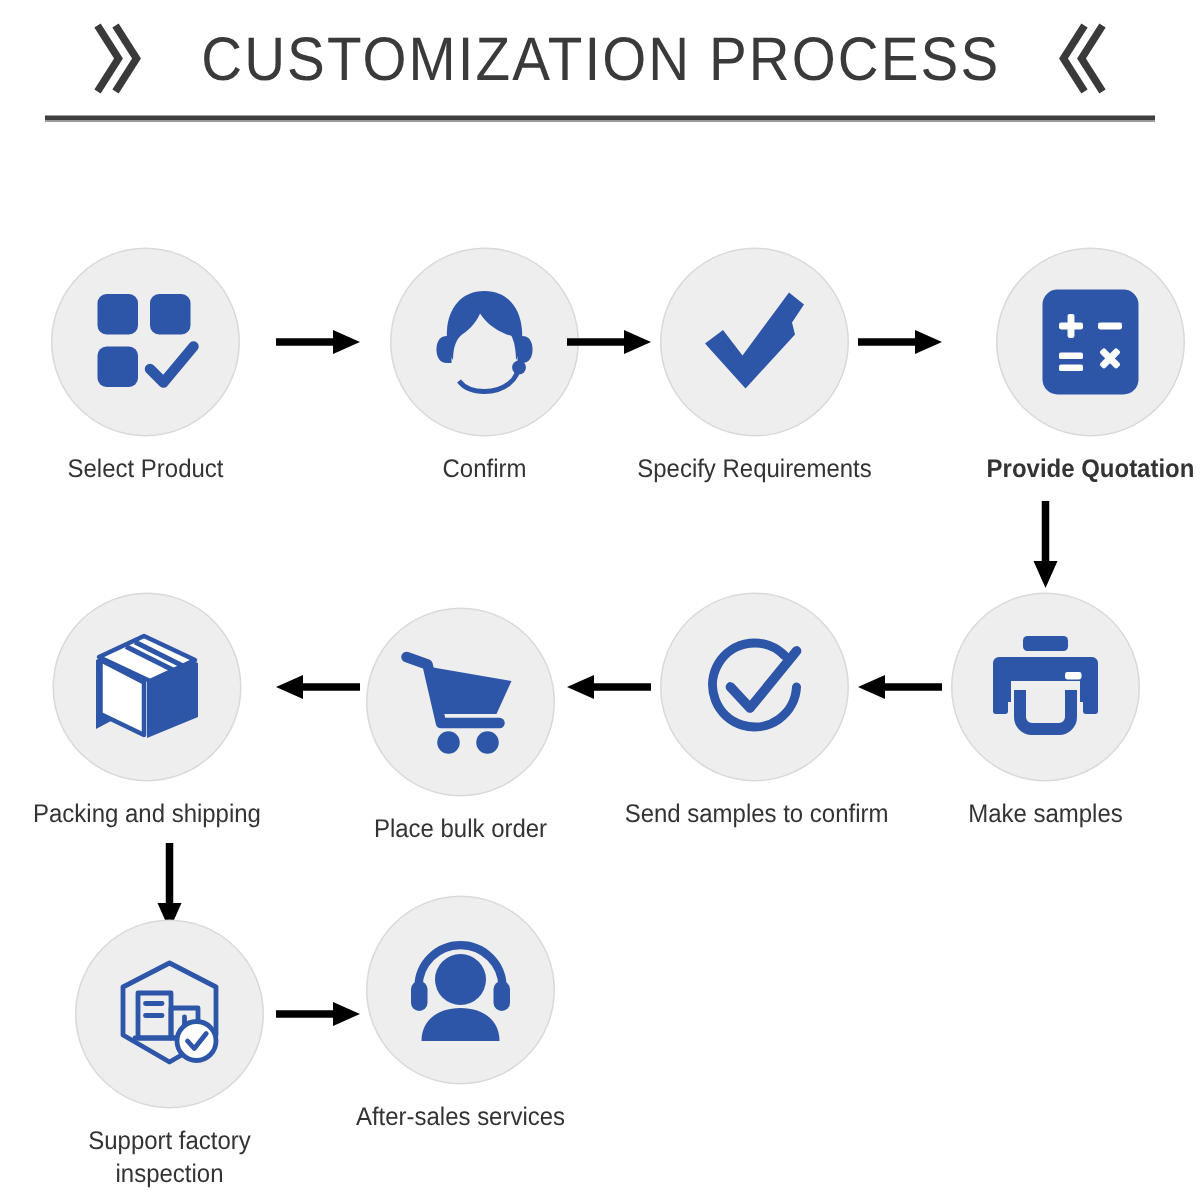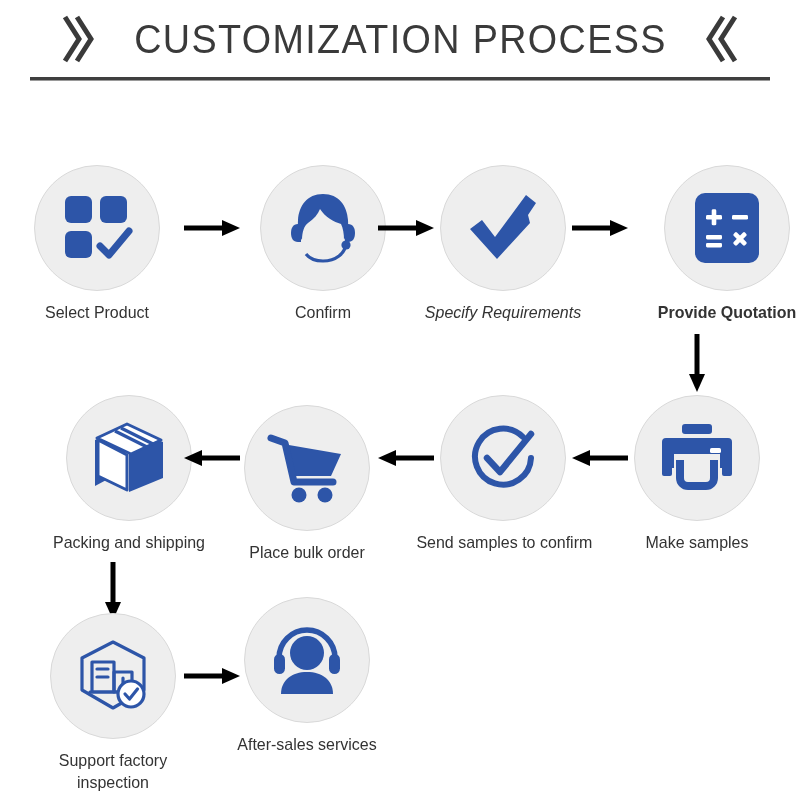--- a/index.html
+++ b/index.html
@@ -162,21 +162,21 @@
   <div class="node-label">Confirm</div>
 </div>
 
 <div class="arrow" style="left:378px; top:218px;">
   <svg width="56" height="20" viewBox="0 0 56 20" aria-hidden="true">
     <path d="M0 10 L40 10" stroke="#000" stroke-width="5"></path>
     <path d="M38 2 L56 10 L38 18 Z" fill="#000"></path>
   </svg>
 </div>
 
-<div class="node" style="left:408px; top:165px;font-style:italic;">
+<div class="node" style="left:408px; top:165px;">
   <div class="circle">
     <span>
       <svg width="78" height="78" viewBox="0 0 78 78" aria-hidden="true">
         <path d="M6 40 L18 31 L31 48 L62 6 L72 14 L64 26 L66 34 L33 70 Z" fill="#2d55a8"></path>
       </svg>
     </span>
   </div>
   <div class="node-label">Specify Requirements</div>
 </div>
 
@@ -209,21 +209,21 @@
   <div class="node-label">Provide Quotation</div>
 </div>
 
 <div class="arrow" style="left:687px; top:334px;">
   <svg width="20" height="58" viewBox="0 0 20 58" aria-hidden="true">
     <path d="M10 0 L10 42" stroke="#000" stroke-width="5"></path>
     <path d="M2 40 L10 58 L18 40 Z" fill="#000"></path>
   </svg>
 </div>
 
-<div class="node" style="left:34px; top:395px;">
+<div class="node" style="left:3px; top:395px;">
   <div class="circle">
     <span>
       <svg width="80" height="76" viewBox="0 0 80 76" aria-hidden="true">
 
         <path d="M6 20 L36 6 L36 50 L6 66 Z" fill="#2d55a8"></path>
 
         <path d="M40 8 L74 22 L74 58 L40 72 Z" fill="#2d55a8"></path>
 
         <path d="M8 18 L38 4 L72 20 L42 34 Z" fill="#ffffff" stroke="#2d55a8" stroke-width="3" stroke-linejoin="round"></path>
 

